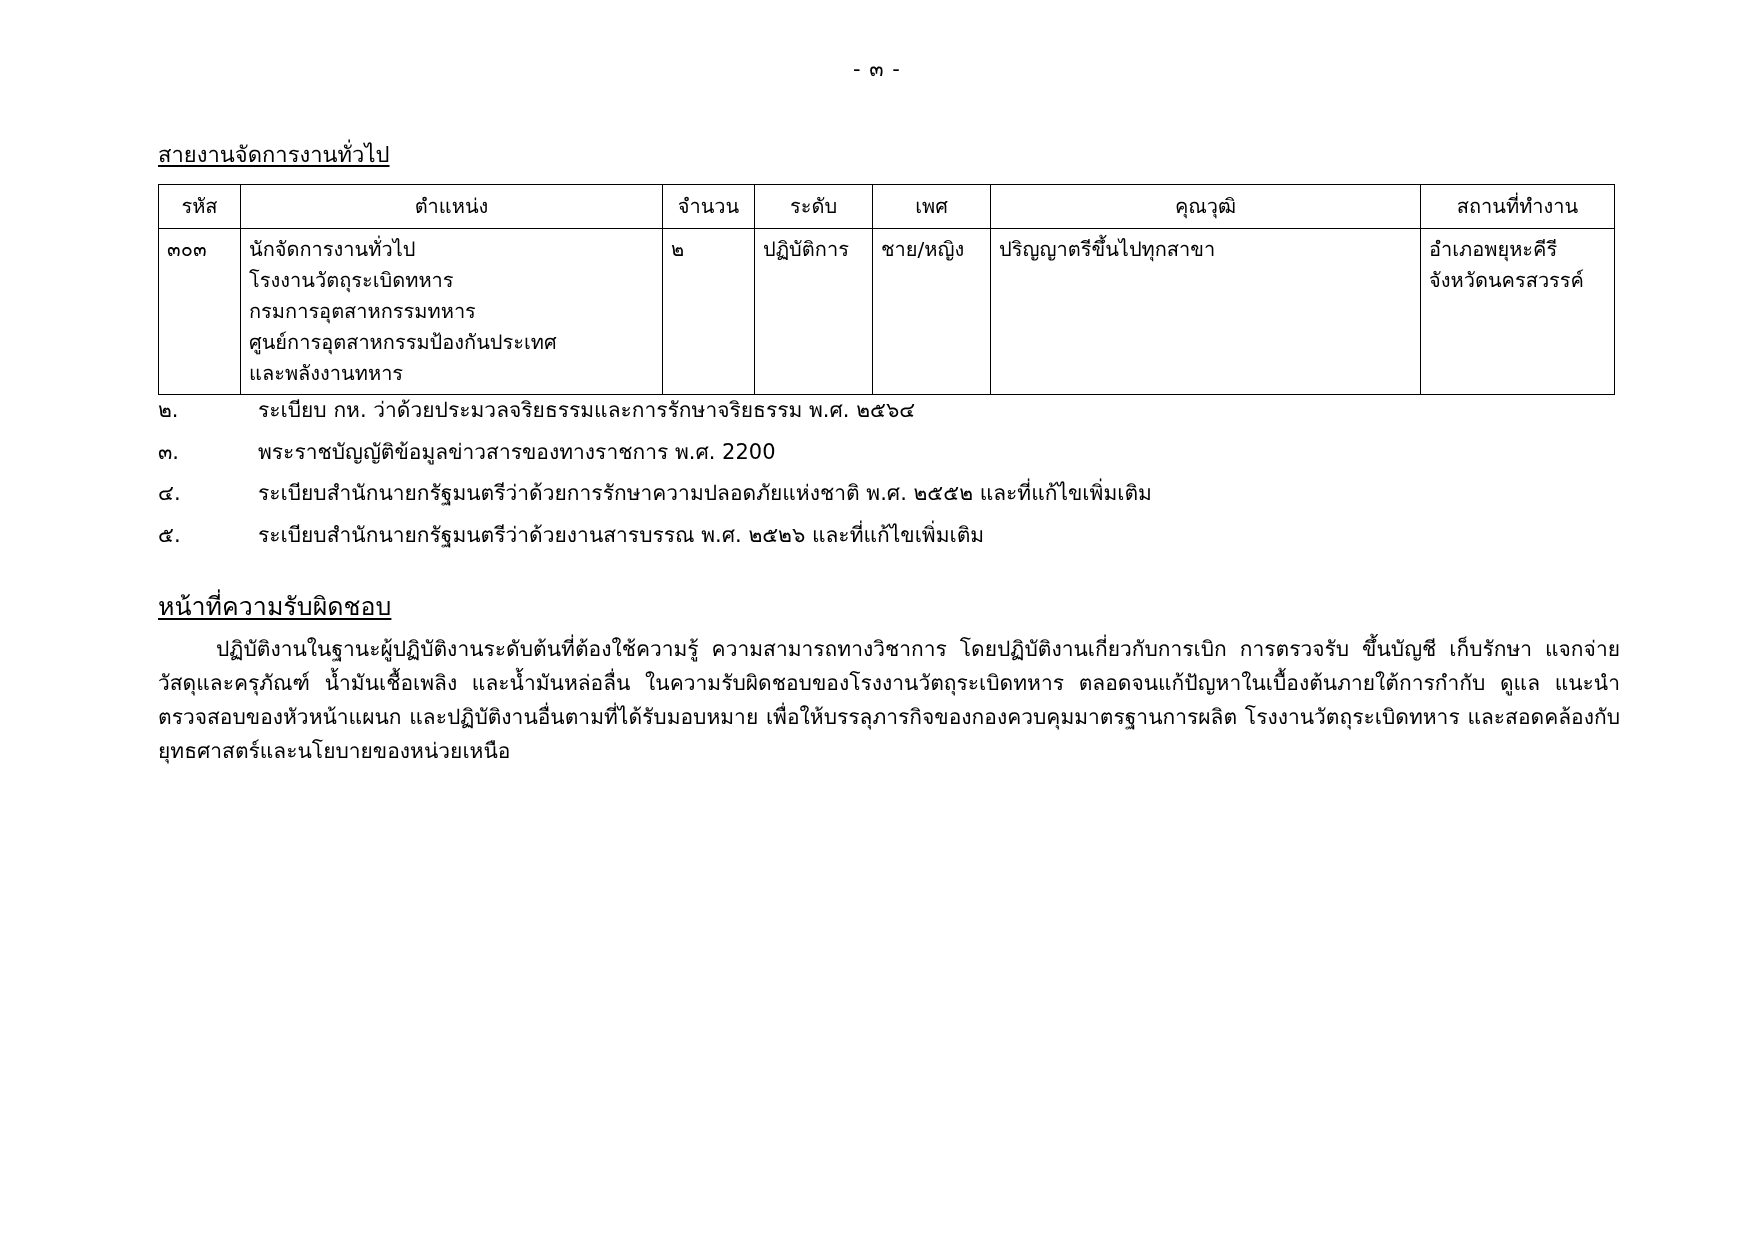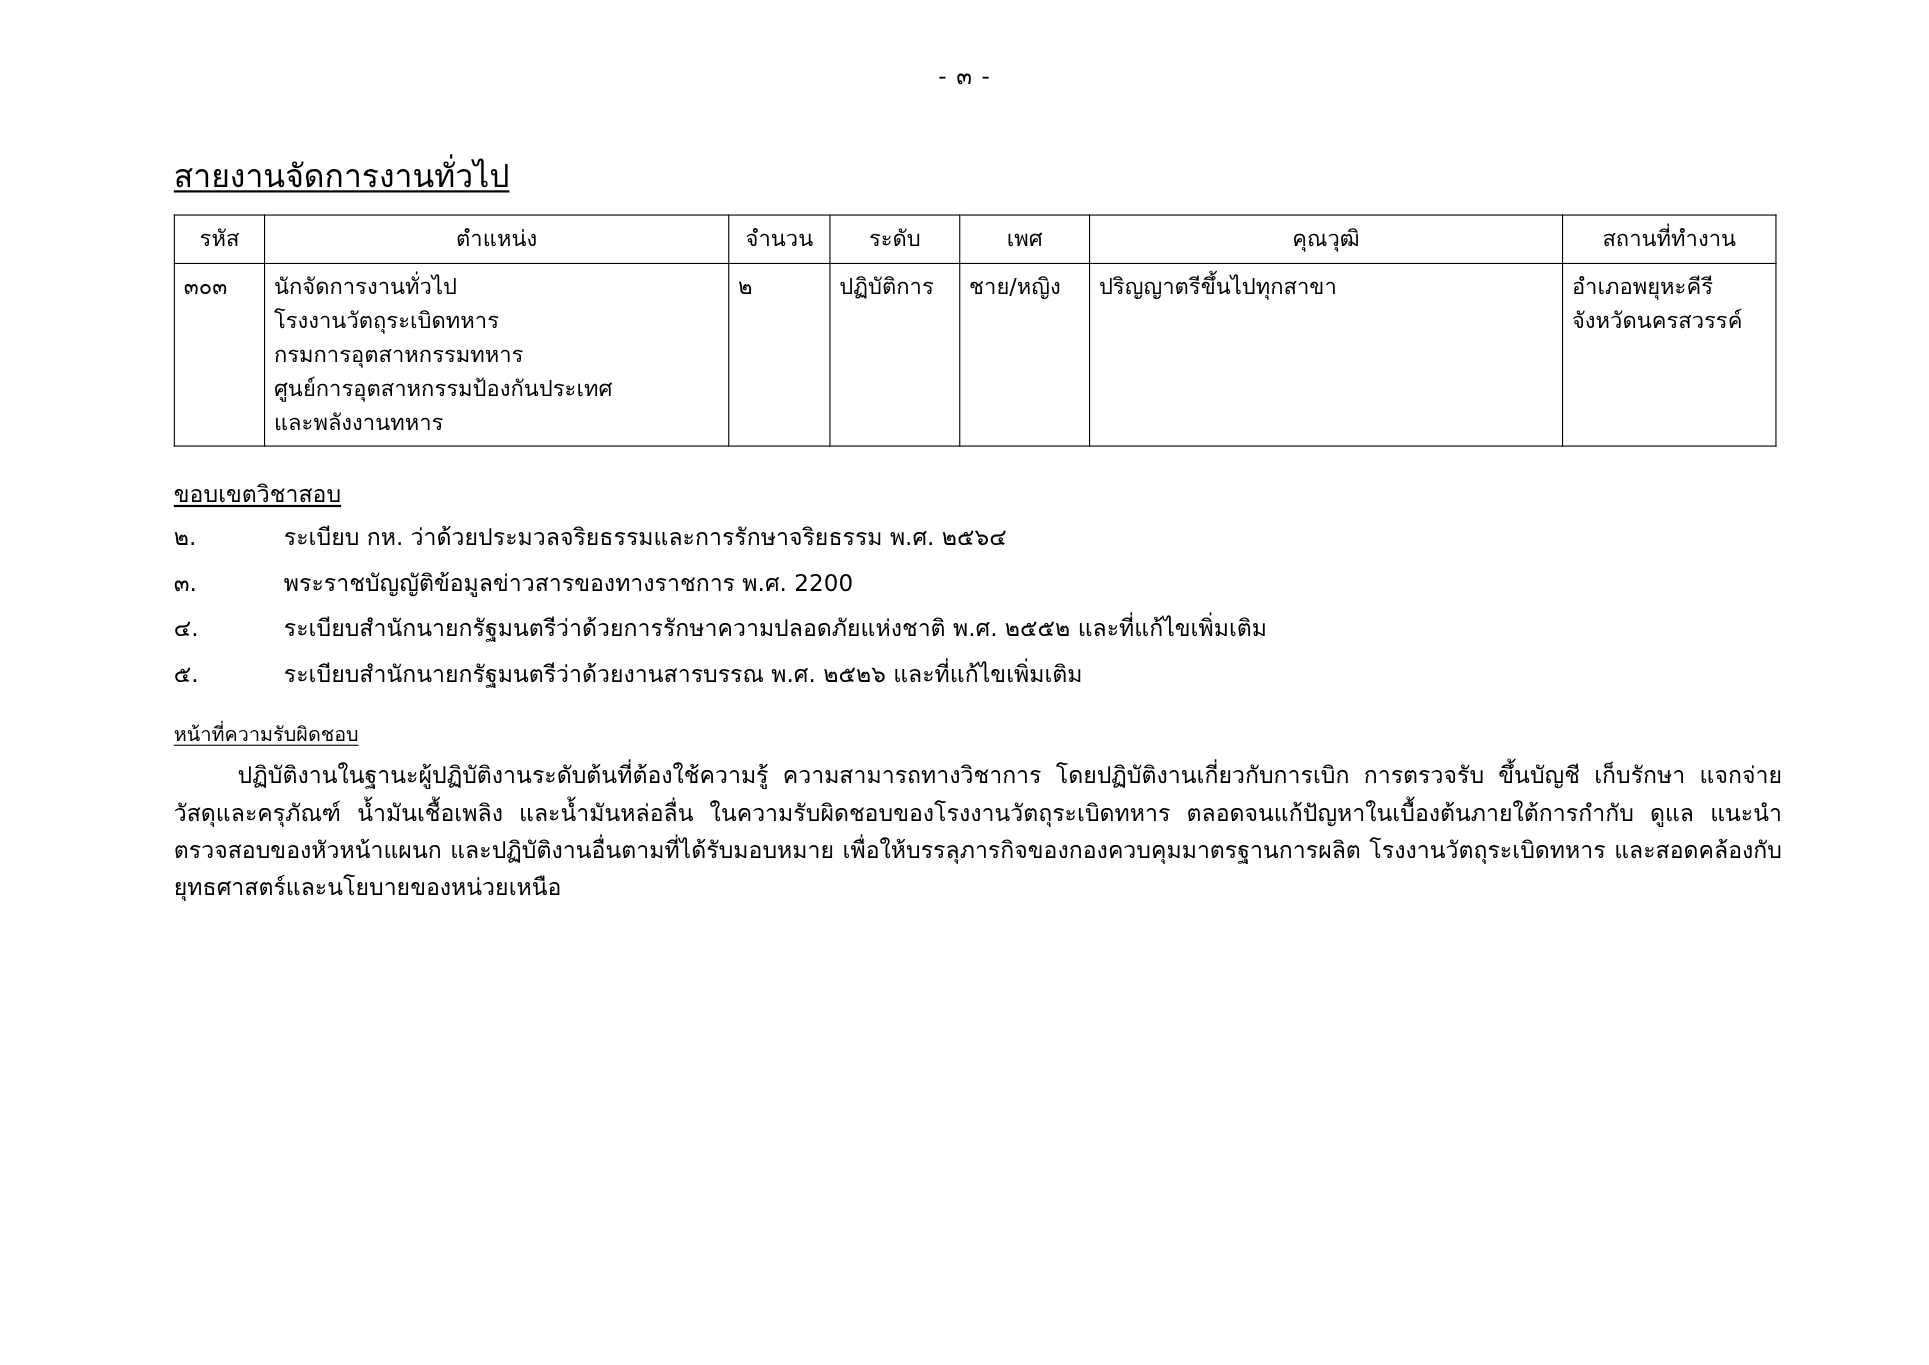--- a/index.html
+++ b/index.html
@@ -26,21 +26,21 @@
     font-size: 21px;
     margin-top: 52px;
     letter-spacing: 1px;
   }
   .content {
     margin-left: 158px;
     margin-right: 140px;
     margin-top: 52px;
   }
   .section-heading {
-    font-size: 29px;
+    font-size: 22px;
     text-decoration: underline;
     text-underline-offset: 3px;
     margin-bottom: 12px;
   }
   table.jobs {
     border-collapse: collapse;
     width: 1456px;
     table-layout: fixed;
     font-size: 20px;
   }
@@ -82,24 +82,24 @@
     padding-left: 56px;
     text-indent: -56px;
     margin-left: 56px;
     line-height: 1.5;
   }
   ol.scope li .num {
     display: inline-block;
     width: 44px;
   }
   .resp-heading {
-    font-size: 18px;
+    font-size: 25px;
     text-decoration: underline;
     text-underline-offset: 3px;
-    margin-top: 24px;
+    margin-top: 35px;
     margin-bottom: 6px;
   }
   .resp-body {
     font-size: 21px;
     line-height: 1.62;
     text-align: justify;
     text-justify: inter-word;
     width: 1462px;
   }
   .resp-body .indent {
@@ -154,21 +154,20 @@
           <td class="c-center">ชาย/หญิง</td>
           <td>ปริญญาตรีขึ้นไปทุกสาขา</td>
           <td class="cell-lines c-center">
             <div>อำเภอพยุหะคีรี</div>
             <div>จังหวัดนครสวรรค์</div>
           </td>
         </tr>
       </tbody>
     </table>
 
-    <div class="scope-heading">ขอบเขตวิชาสอบ</div>
     <ol class="scope">
       <li>
         <span class="num">๒.</span><span>ระเบียบ กห. ว่าด้วยประมวลจริยธรรมและการรักษาจริยธรรม พ.ศ. ๒๕๖๔</span>
       </li>
       <li>
         <span class="num">๓.</span><span>พระราชบัญญัติข้อมูลข่าวสารของทางราชการ พ.ศ. 2200</span>
       </li>
       <li>
         <span class="num">๔.</span><span>ระเบียบสำนักนายกรัฐมนตรีว่าด้วยการรักษาความปลอดภัยแห่งชาติ พ.ศ. ๒๕๕๒ และที่แก้ไขเพิ่มเติม</span>
       </li>

